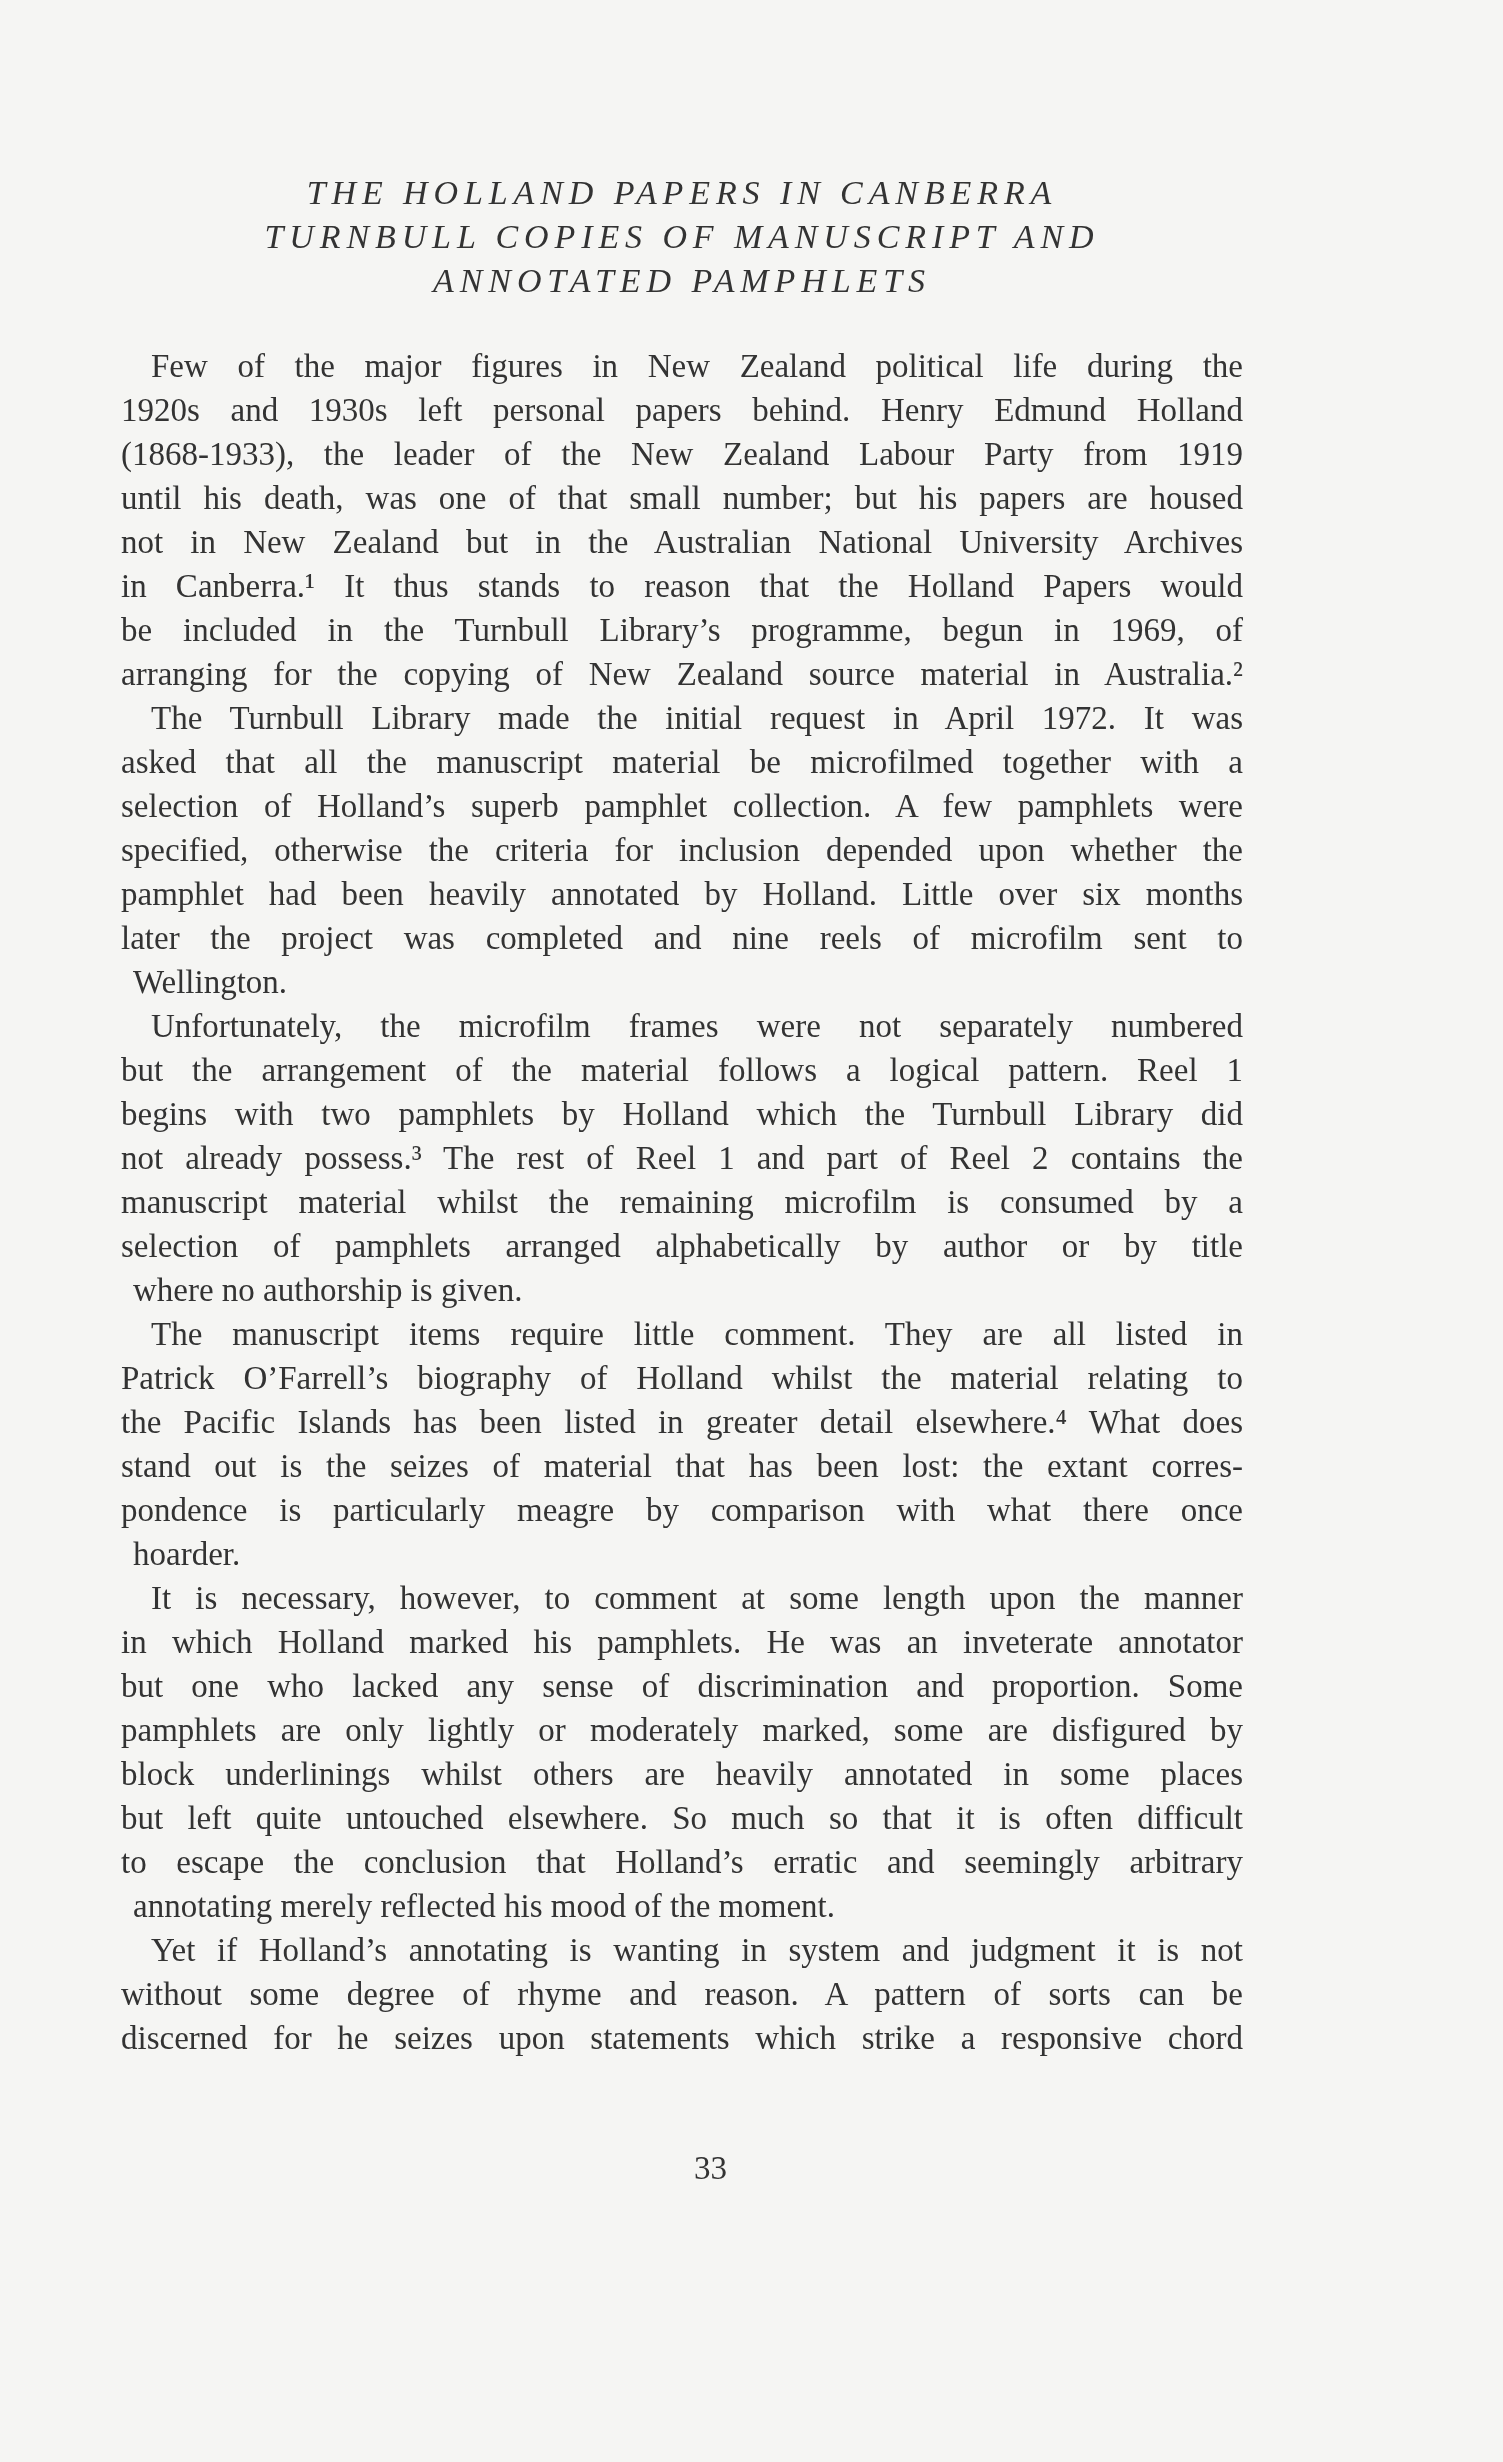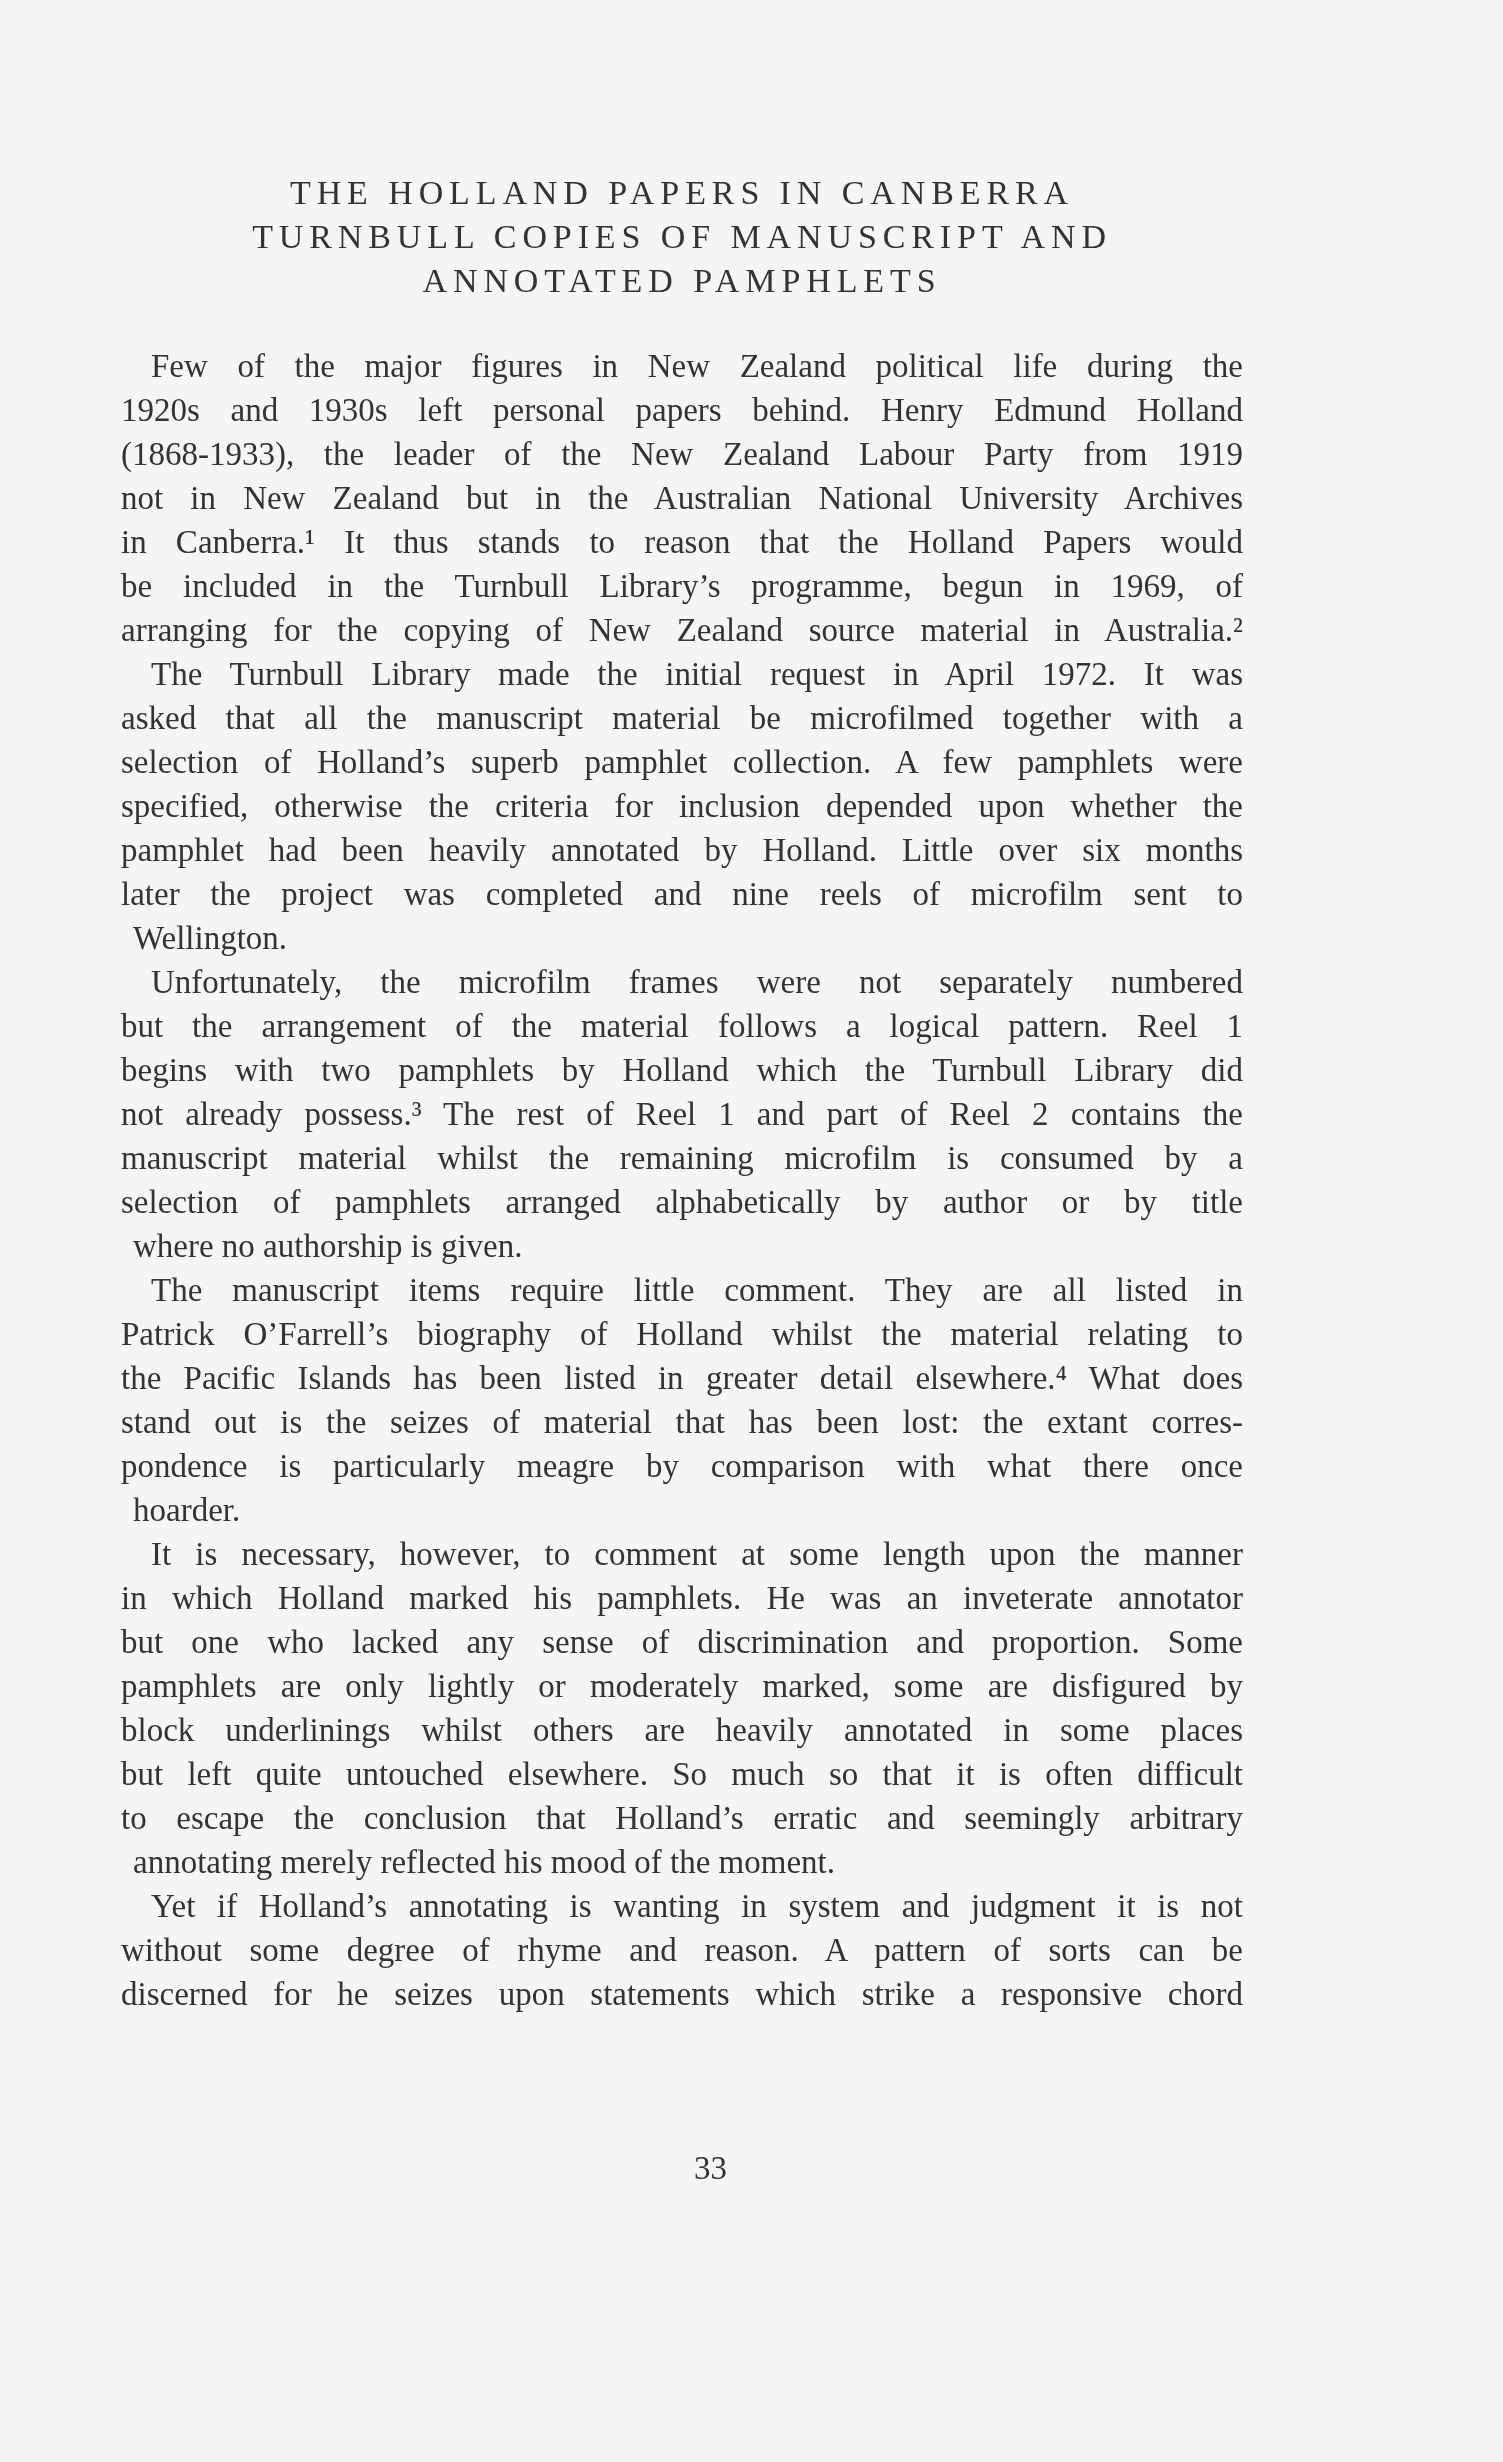--- a/index.html
+++ b/index.html
@@ -13,20 +13,21 @@
   }
   .page {
     position: absolute;
     left: 121px; top: 171px;
     width: 1122px;
   }
   .title {
     text-align: center;
     margin: 0;
     font-weight: normal;
+    font-style: italic;
   }
   .title-line {
     display: block;
     font-size: 34px;
     letter-spacing: 5.9px;
     line-height: 44px;
     white-space: nowrap;
   }
   .body {
     margin-top: 41px;
@@ -64,20 +65,21 @@
     <span class="title-line">THE HOLLAND PAPERS IN CANBERRA</span>
     <span class="title-line">TURNBULL COPIES OF MANUSCRIPT AND</span>
     <span class="title-line">ANNOTATED PAMPHLETS</span>
   </h1>
 
   <div class="body">
     <p class="para">
       <span class="line indent">Few of the major figures in New Zealand political life during the</span>
       <span class="line">1920s and 1930s left personal papers behind. Henry Edmund Holland</span>
       <span class="line">(1868-1933), the leader of the New Zealand Labour Party from 1919</span>
+      <span class="line">until his death, was one of that small number; but his papers are housed</span>
       <span class="line">not in New Zealand but in the Australian National University Archives</span>
       <span class="line">in Canberra.¹ It thus stands to reason that the Holland Papers would</span>
       <span class="line">be included in the Turnbull Library’s programme, begun in 1969, of</span>
       <span class="line">arranging for the copying of New Zealand source material in Australia.²</span>
     </p>
     <p class="para">
       <span class="line indent">The Turnbull Library made the initial request in April 1972. It was</span>
       <span class="line">asked that all the manuscript material be microfilmed together with a</span>
       <span class="line">selection of Holland’s superb pamphlet collection. A few pamphlets were</span>
       <span class="line">specified, otherwise the criteria for inclusion depended upon whether the</span>

